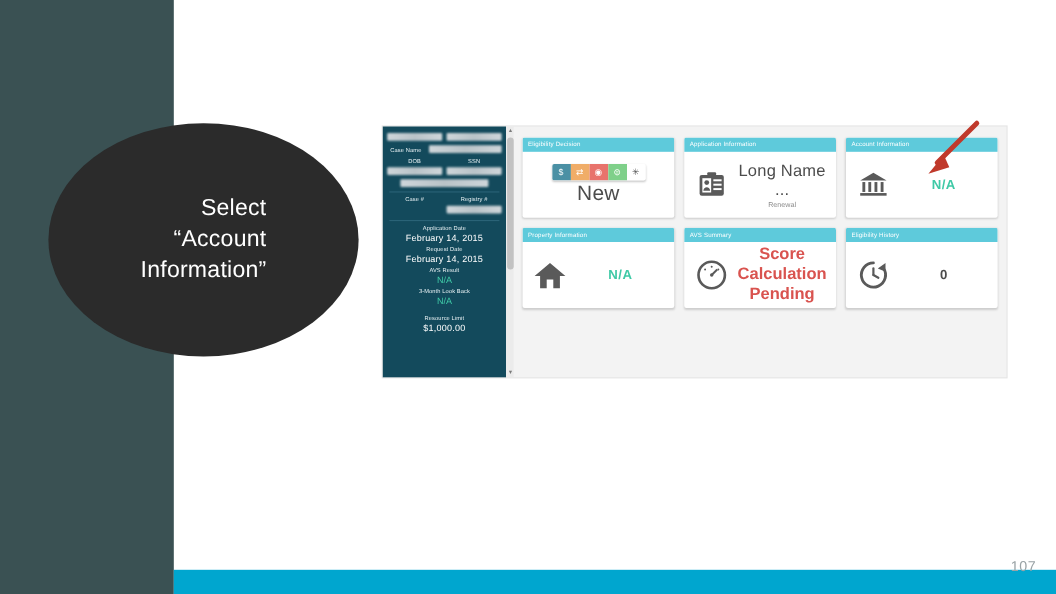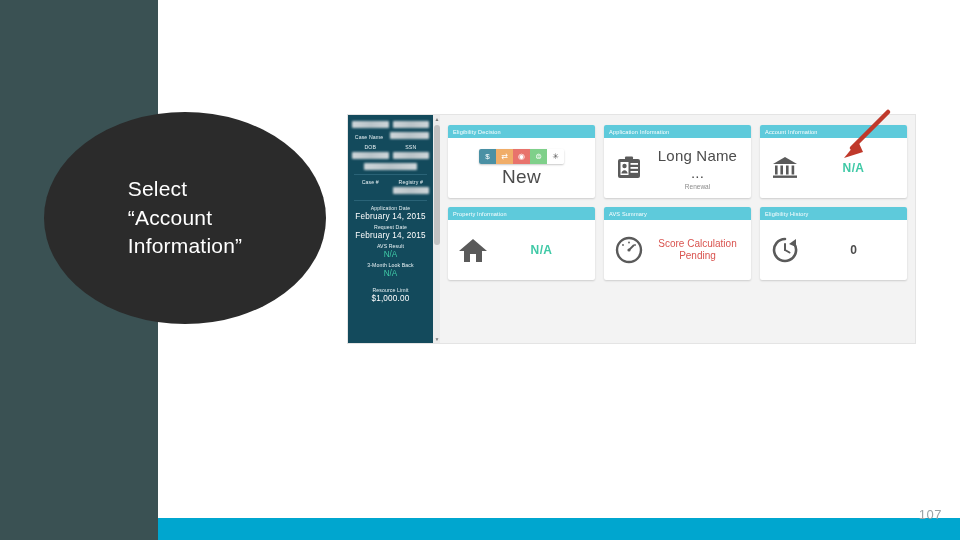--- a/index.html
+++ b/index.html
@@ -38,38 +38,38 @@
     width: 282px; height: 212px;
     background: #2b2b2b;
     border-radius: 50%;
     display: flex; align-items: center; justify-content: center;
     z-index: 40;
   }
   .callout-text {
     color: #ffffff;
     font-size: 21px;
     line-height: 1.38;
-    text-align: left;
+    text-align: right;
     white-space: pre-line;
     letter-spacing: .2px;
   }
 
   
   .app {
     position: absolute;
     left: 348px; top: 115px;
     width: 567px; height: 228px;
     background: #f3f3f3;
     box-shadow: 0 0 0 1px #e4e4e4;
     display: flex;
     z-index: 10;
   }
   
   .side {
-    width: 85px;
+    width: 112px;
     background: #134a5c;
     color: #ffffff;
     padding: 4px 4px 0 4px;
     box-sizing: border-box;
     font-size: 5.2px;
     text-align: center;
     position: relative;
     overflow: hidden;
   }
   .blur {
@@ -125,21 +125,21 @@
     padding: 0 8px;
     gap: 6px;
     position: relative;
   }
   .card-body.center { justify-content: center; flex-direction: column; gap: 2px; }
   .card-icon { width: 34px; flex: 0 0 34px; display: flex; align-items: center; justify-content: center; }
   .card-main { flex: 1; text-align: center; }
   .na { color: #3fc9a6; font-size: 12px; font-weight: bold; letter-spacing: .4px; }
   .bigtext { color: #4c4c4c; font-size: 15px; letter-spacing: .2px; }
   .subtext { color: #8b8b8b; font-size: 6.5px; margin-top: 2px; }
-  .redtext { color: #d9534f; font-size: 10px; font-weight: normal; line-height: 1.25; }
+  .redtext { color: #d9534f; font-size: 15px; font-weight: bold; line-height: 1.25; }
   .zero { color: #4c4c4c; font-size: 12px; font-weight: bold; }
   .newtext { color: #4c4c4c; font-size: 19px; letter-spacing: .3px; }
 
   
   .icon-strip {
     display: flex;
     box-shadow: 0 1px 2px rgba(0,0,0,.22);
     border-radius: 2px;
     overflow: hidden;
     margin: 0 auto;

